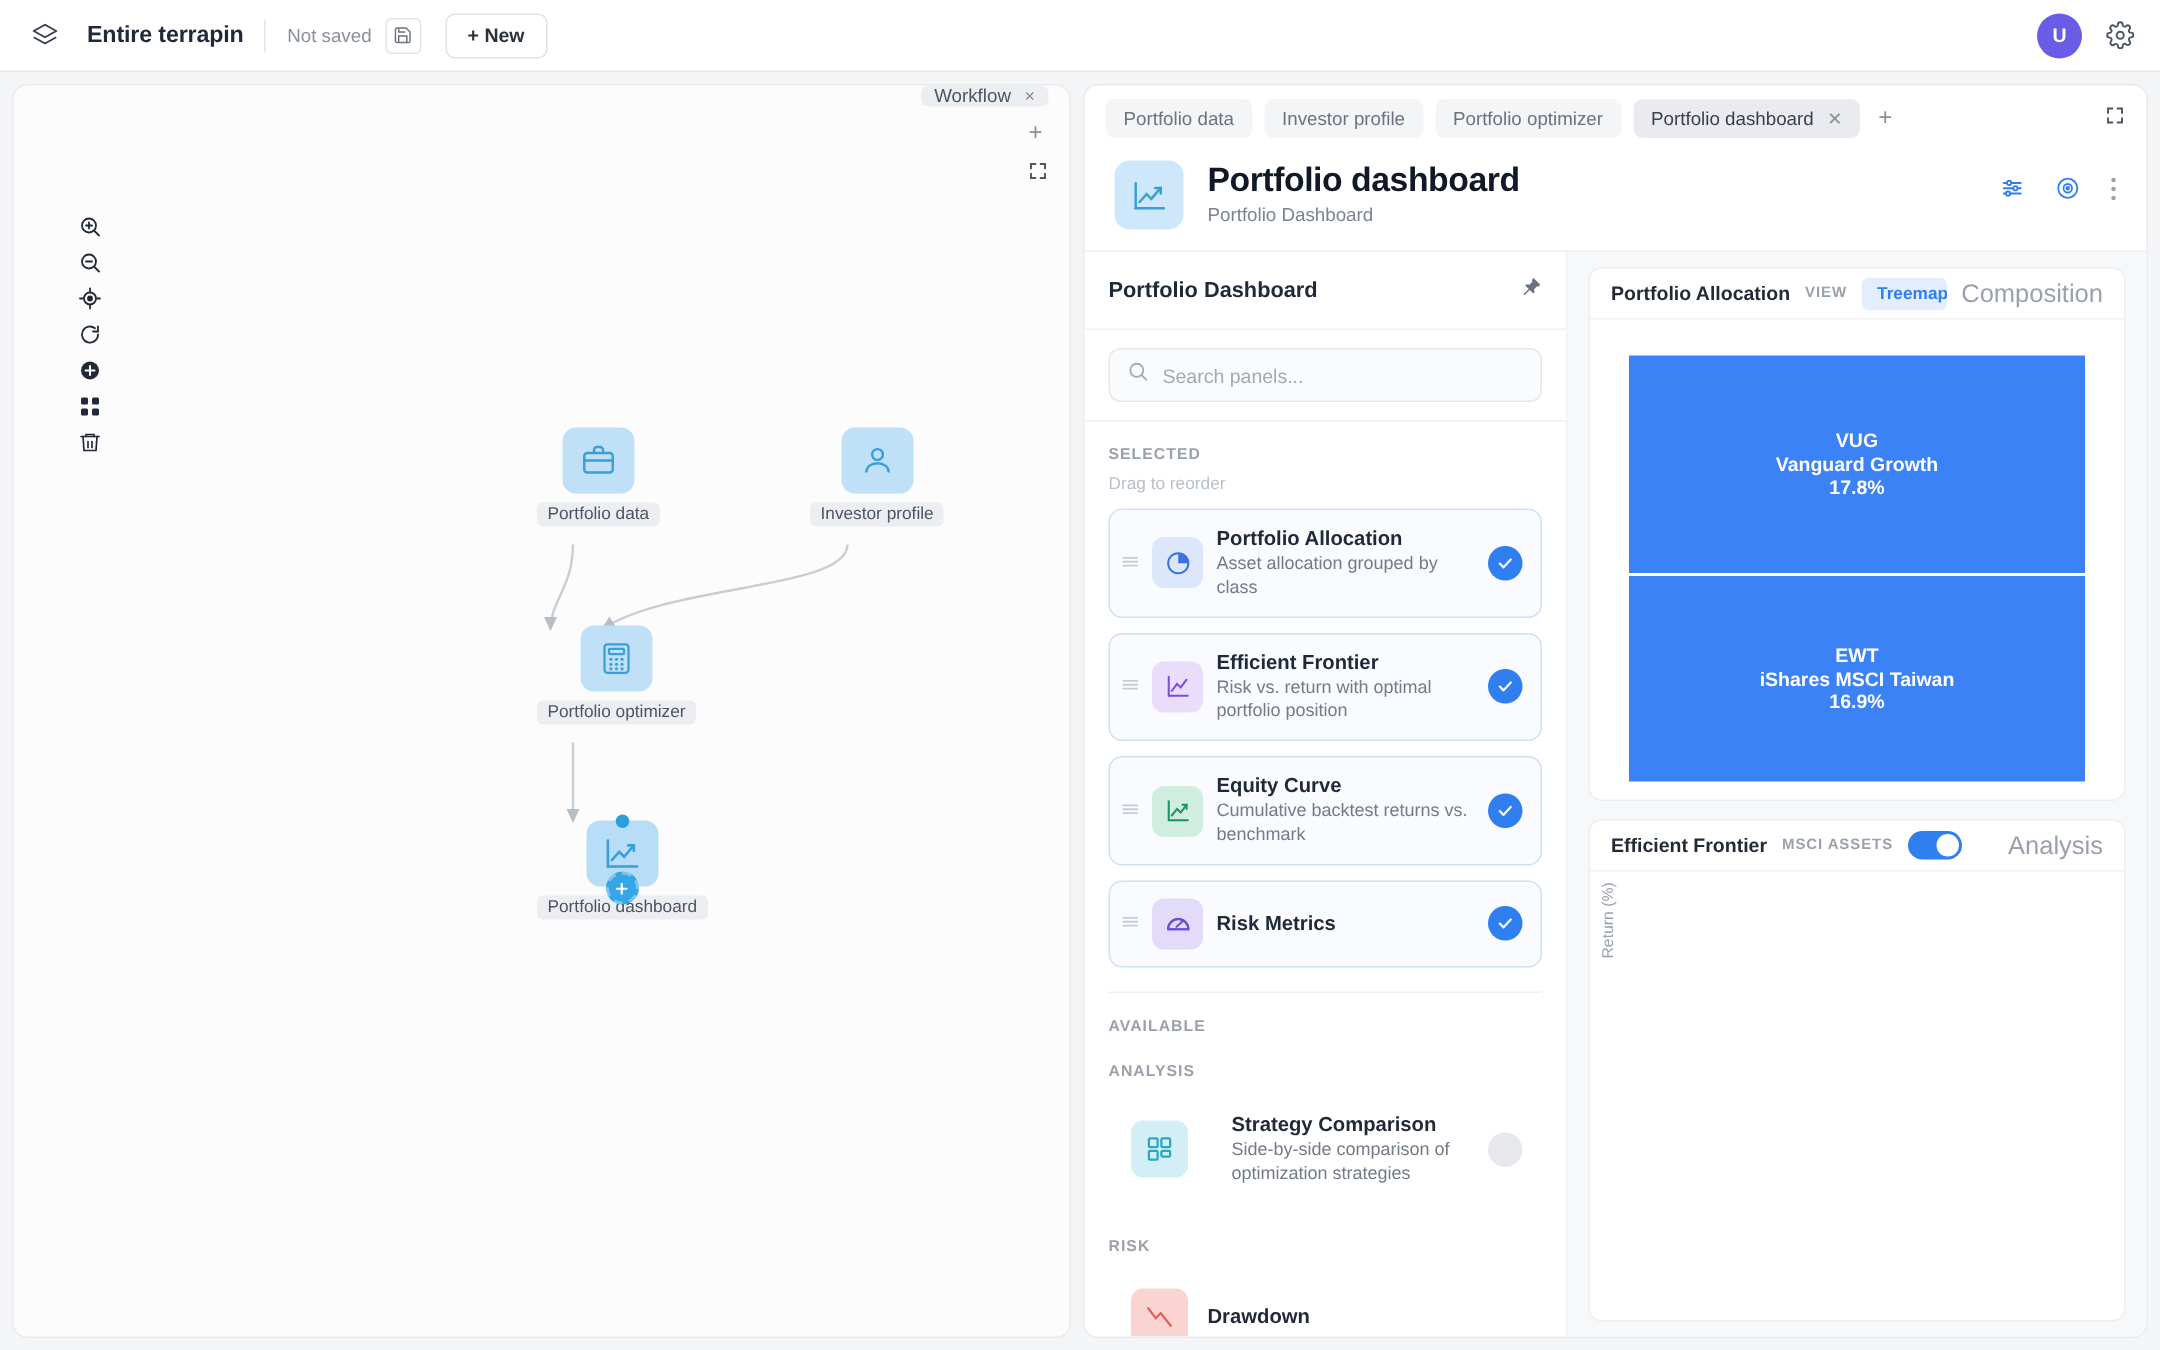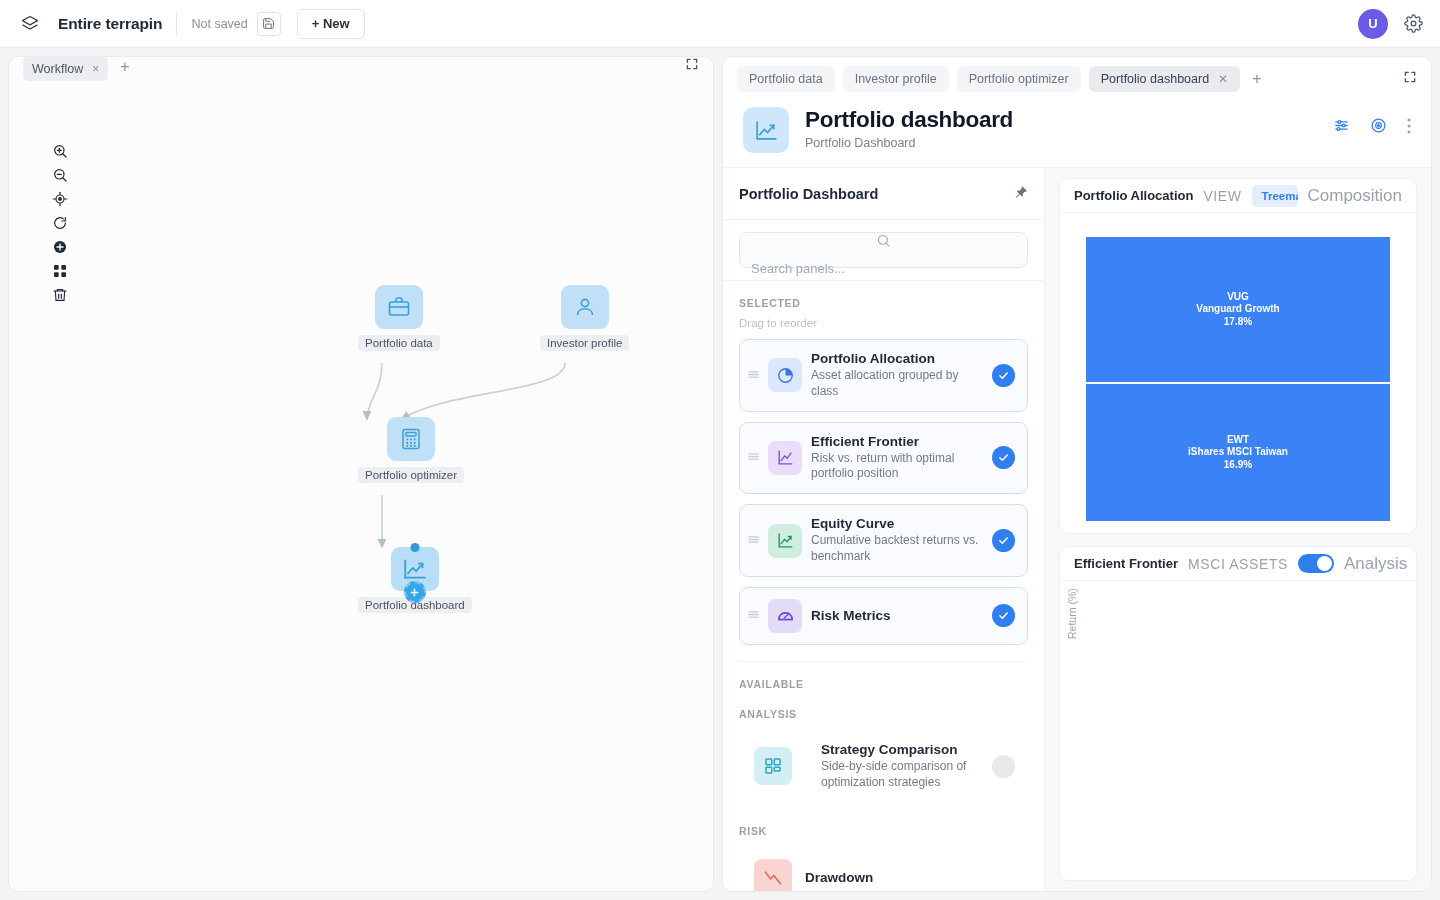--- a/index.html
+++ b/index.html
@@ -55,22 +55,22 @@
   .main { display: flex; width: 1440px; height: 852px; padding: 8px; gap: 8px; }
 
   
   .canvas-pane {
     width: 706px; height: 836px;
     background: #fcfcfd;
     border: 1px solid #e8eaed; border-radius: 10px;
     position: relative; overflow: hidden;
   }
   .canvas-tabbar {
-    height: 44px; display: flex; align-items: flex-start;
-    padding: 0 14px; gap: 8px;
+    height: 44px; display: flex; align-items: flex-end;
+    padding: 0 14px; gap: 8px; flex-direction: column;
   }
   .wf-tab {
     height: 24px; padding: 0 9px; border-radius: 5px;
     background: #eceef1; font-size: 12.5px; color: #4b5563;
     display: flex; align-items: center; gap: 9px; cursor: pointer;
   }
   .wf-tab .x { font-size: 12px; color: #8a9099; cursor: pointer; }
   .tab-plus { font-size: 16px; color: #8a9099; cursor: pointer; line-height: 1; padding: 2px 4px; }
   .expand-ico { margin-left: auto; cursor: pointer; }
 
@@ -154,21 +154,21 @@
   }
   .pl-head {
     height: 52px; display: flex; align-items: center; padding: 0 16px;
     border-bottom: 1px solid #eef0f2; flex-shrink: 0;
   }
   .pl-head h3 { font-size: 14.5px; font-weight: 700; color: #1f2937; }
   .pin-btn { margin-left: auto; cursor: pointer; }
   .pl-search { padding: 12px 16px; border-bottom: 1px solid #eef0f2; flex-shrink: 0; }
   .search-wrap {
     height: 36px; border: 1px solid #e5e7eb; border-radius: 8px;
-    background: #fafbfc; display: flex; align-items: center; padding: 0 11px; gap: 9px; flex-direction: column;
+    background: #fafbfc; display: flex; align-items: center; padding: 0 11px; gap: 9px;
   }
   .search-input {
     border: none; outline: none; background: transparent;
     font-size: 13px; color: #374151; width: 100%;
     font-family: "Liberation Sans", sans-serif;
   }
   .search-input::placeholder { color: #a3a9b3; }
   .pl-scroll { flex: 1; overflow: hidden; padding: 0 16px; }
   .sec-label {
     font-size: 10.5px; font-weight: 700; color: #9aa1ab;
@@ -202,21 +202,21 @@
   .widgets { flex: 1; padding: 10px 14px; display: flex; flex-direction: column; gap: 12px; min-width: 0; overflow: hidden; }
   .widget {
     background: #fff; border: 1px solid #eceef1; border-radius: 9px;
     display: flex; flex-direction: column; overflow: hidden; flex-shrink: 0;
   }
   .w-head {
     height: 34px; display: flex; align-items: center; padding: 0 14px;
     border-bottom: 1px solid #f0f1f3; gap: 10px; position: relative; overflow: hidden;
   }
   .w-title { font-size: 13px; font-weight: 700; color: #222a35; white-space: nowrap; }
-  .w-ctl-label { font-size: 14px; font-weight: 400; color: #9aa1ab; letter-spacing: 0.6px; white-space: nowrap; }
+  .w-ctl-label { font-size: 10px; font-weight: 700; color: #9aa1ab; letter-spacing: 0.6px; white-space: nowrap; }
   .seg { display: flex; height: 22px; border-radius: 5px; overflow: hidden; }
   .seg-item {
     padding: 0 10px; font-size: 11.5px; color: #6b7280;
     display: flex; align-items: center; cursor: pointer; white-space: nowrap;
   }
   .seg-item.on { background: #e4edfd; color: #2f7ff0; font-weight: 700; }
   .w-sub { font-size: 17px; color: #9aa1ab; white-space: nowrap; }
   .toggle {
     width: 36px; height: 19px; border-radius: 10px; background: #2f7ff0;
     position: relative; cursor: pointer; flex-shrink: 0;
@@ -225,21 +225,21 @@
     position: absolute; top: 2px; right: 2px;
     width: 15px; height: 15px; border-radius: 50%; background: #fff;
   }
   .w-body { padding: 12px; }
 
   
   .treemap { position: relative; height: 296px; }
   .tm-cell {
     position: absolute; background: #3b82f6;
     display: flex; align-items: center; justify-content: center;
-    color: #fff; font-size: 10px; line-height: 1.22; text-align: center;
+    color: #fff; font-size: 13px; line-height: 1.22; text-align: center;
     font-weight: 600; cursor: pointer;
   }
 
   
   .ef-wrap { position: relative; height: 180px; padding: 10px 14px 0 14px; }
   .ef-ylabel {
     position: absolute; left: 6px; top: 58px;
     transform: rotate(-90deg); transform-origin: left top;
     font-size: 10.5px; color: #9aa1ab; white-space: nowrap;
   }

